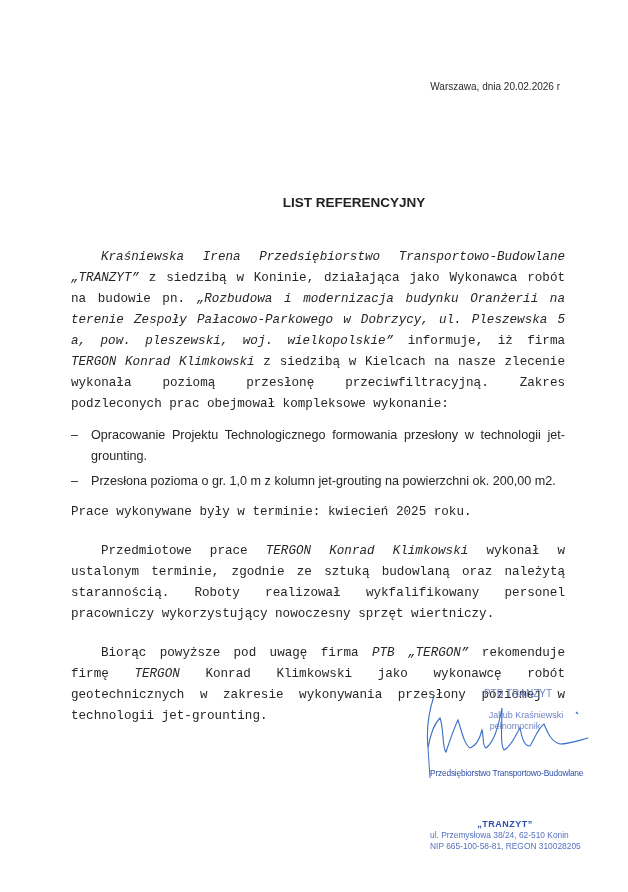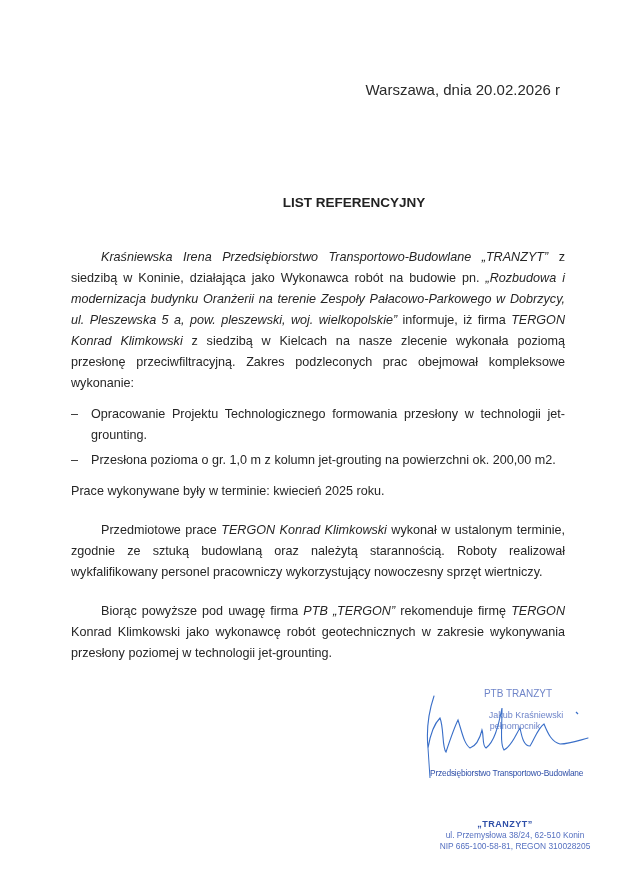--- a/index.html
+++ b/index.html
@@ -2,31 +2,31 @@
 <html><head>
   <meta charset="utf-8">
   <style>
     html, body { margin: 0; padding: 0; background: #ffffff; }
     body {
       width: 628px; height: 892px; position: relative; overflow: hidden;
       font-family: "Liberation Sans", sans-serif; color: #222222;
     }
     .date {
       position: absolute; top: 81px; right: 68px;
-      font-size: 15px; color: #2a2a2a;
+      font-size: 10px; color: #2a2a2a;
     }
     .title {
       position: absolute; top: 195px; left: 0; width: 628px; text-align: center;
       font-weight: bold; font-size: 13.5px; color: #222; margin-left: 40px;
     }
     .body {
       position: absolute; top: 247px; left: 71px; width: 494px;
       font-size: 12.6px; line-height: 21px; color: #262626;
     }
-    .p { margin: 0; text-align: justify; }
+    .p { margin: 0; text-align: justify; font-family: Liberation Mono, monospace; }
     .indent { text-indent: 30px; }
     i { font-style: italic; }
     .list { margin: 10px 0 0 0; padding: 0; list-style: none; }
     .list li { position: relative; padding-left: 20px; text-align: justify; margin-bottom: 4px; }
     .list li .dash { position: absolute; left: 0; top: 0; }
     .gap1 { margin-top: 12px; }
     .gap2 { margin-top: 10px; }
     .gap4 { margin-top: 18px; }
 
     .stamp {
@@ -39,21 +39,21 @@
     }
     .stamp-name { position: absolute; left: 41px; top: 22px; width: 130px; text-align: center; font-size: 9px; color: #6f85c9; }
     .stamp-role { position: absolute; left: 30px; top: 33px; width: 130px; text-align: center; font-size: 9px; color: #6f85c9; }
     .sig { position: absolute; left: 0; top: 0; }
     .company {
       position: absolute; left: 10px; top: 80px; width: 170px;
       font-size: 8.4px; line-height: 11px; color: #2f4fa8;
     }
     .company .c1 { font-weight: normal; letter-spacing: -0.2px; }
     .company .c2 { font-weight: bold; text-align: center; padding-right: 20px; font-size: 9px; letter-spacing: 0.5px; margin-top: 40px; }
-    .company .c3, .company .c4 { color: #5570c0; text-align: center; }
+    .company .c3, .company .c4 { color: #5570c0; }
   </style>
 </head>
 <body>
 
 <div>
 
   <div class="date">Warszawa, dnia 20.02.2026 r</div>
 
   <div class="title">LIST REFERENCYJNY</div>
 

